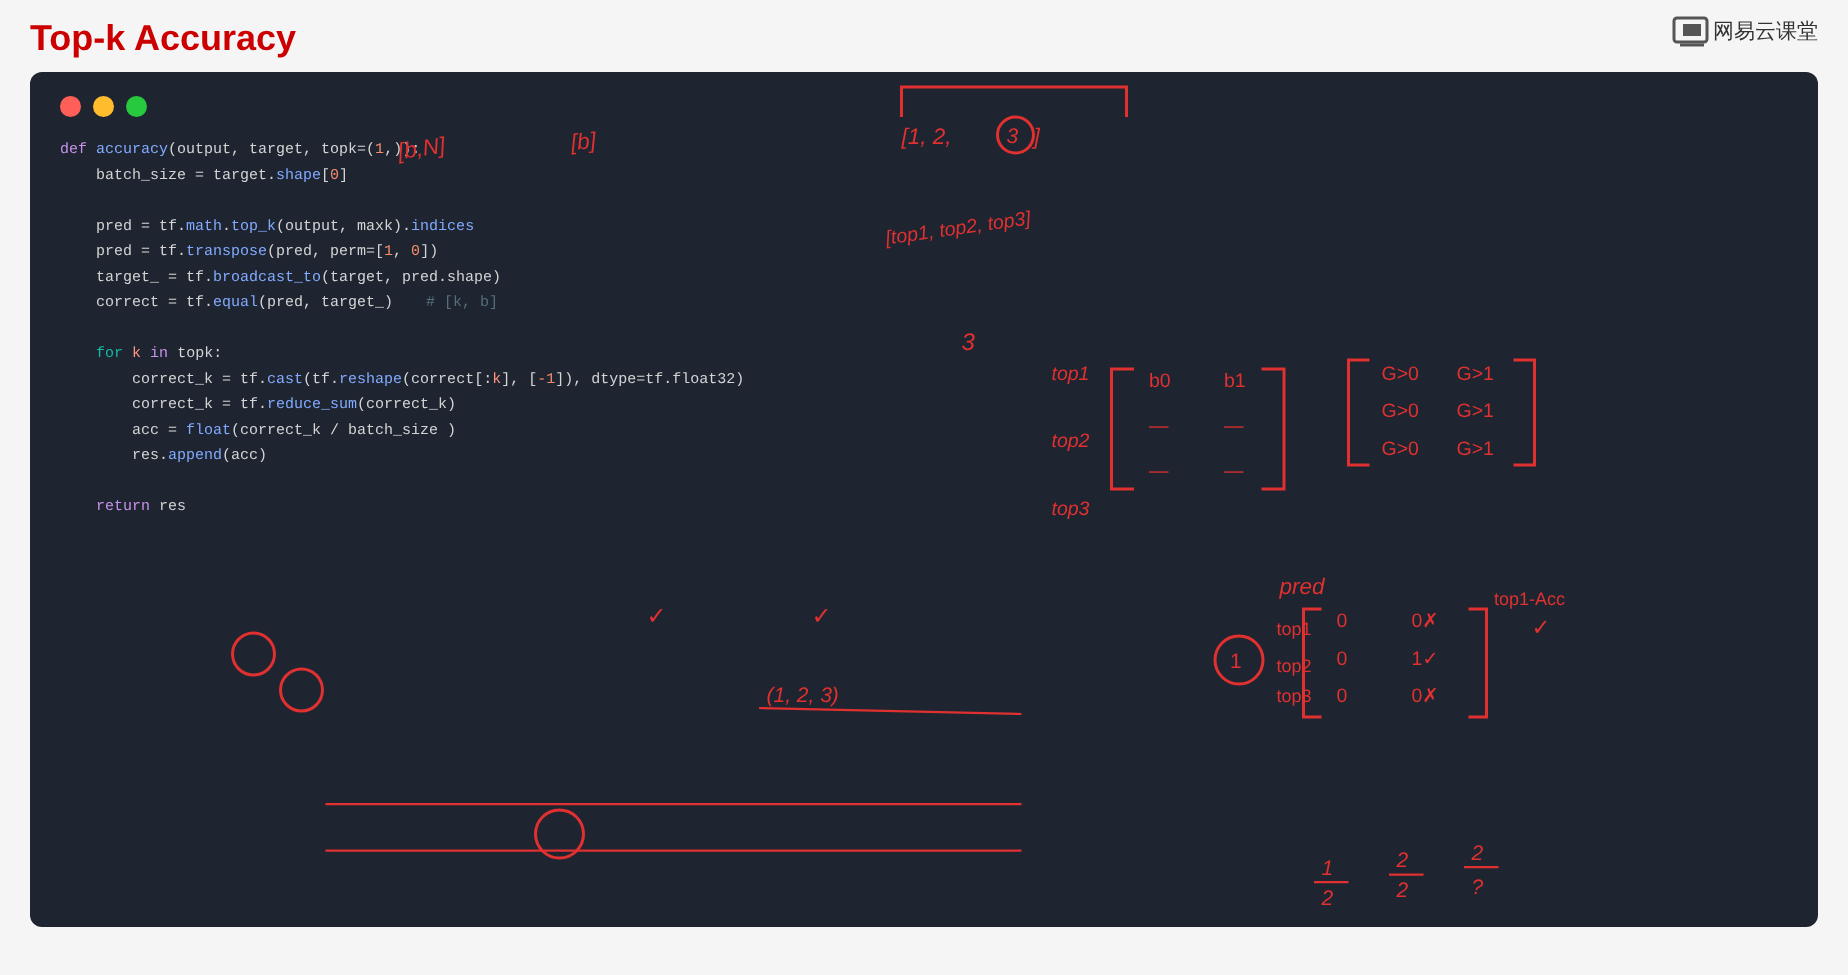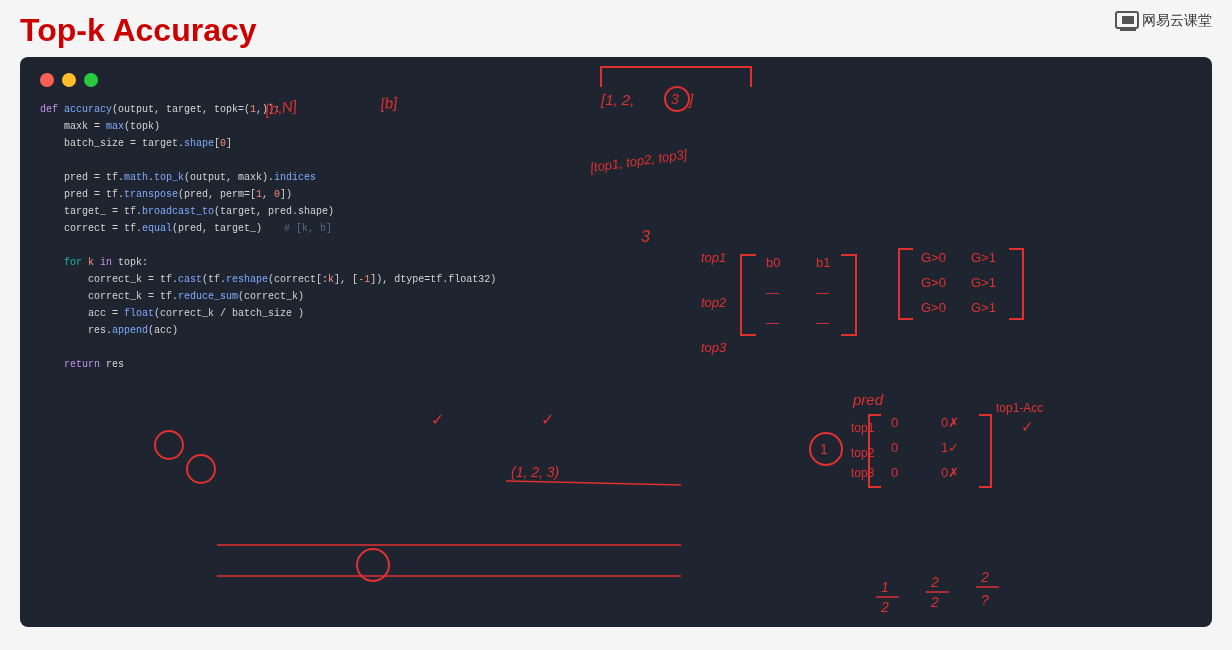--- a/index.html
+++ b/index.html
@@ -6,21 +6,21 @@
     body {
       background: #f5f5f5;
       font-family: 'Arial', sans-serif;
       width: 1232px;
       height: 650px;
       overflow: hidden;
       position: relative;
     }
 
     .page-title {
-      font-size: 32px;
+      font-size: 24px;
       font-weight: bold;
       color: #cc0000;
       padding: 12px 5px 8px 20px;
     }
 
     .brand-logo {
       position: absolute;
       top: 10px;
       right: 20px;
       display: flex;
@@ -113,21 +113,20 @@
 
 <div class="code-container">
   <div class="window-controls">
     <div class="control-dot dot-red"></div>
     <div class="control-dot dot-yellow"></div>
     <div class="control-dot dot-green"></div>
   </div>
 
   <div class="code-area">
     <span class="code-line default"><span class="kw-def">def</span> <span class="kw-func">accuracy</span><span class="default">(output, target, topk=(</span><span class="kw-number">1</span><span class="default">,)):</span></span>
-    <span class="code-line default">    maxk<span class="default"> = </span><span class="kw-func">max</span><span class="default">(topk)</span></span>
     <span class="code-line default">    batch_size = target.<span class="method">shape</span>[<span class="kw-number">0</span>]</span>
     <span class="code-line default">&nbsp;</span>
     <span class="code-line default">    pred = tf.<span class="method">math</span>.<span class="method">top_k</span>(output, maxk).<span class="method">indices</span></span>
     <span class="code-line default">    pred = tf.<span class="method">transpose</span>(pred, perm=[<span class="kw-number">1</span>, <span class="kw-number">0</span>])</span>
     <span class="code-line default">    target_ = tf.<span class="method">broadcast_to</span>(target, pred.shape)</span>
     <span class="code-line default">    correct = tf.<span class="method">equal</span>(pred, target_) <span class="kw-comment"># [k, b]</span></span>
     <span class="code-line default">&nbsp;</span>
     <span class="code-line default">    <span class="kw-for">for</span> <span class="var-k">k</span> <span class="kw-in">in</span> topk:</span>
     <span class="code-line default">        correct_k = tf.<span class="method">cast</span>(tf.<span class="method">reshape</span>(correct[:<span class="var-k">k</span>], [<span class="kw-number">-1</span>]), dtype=tf.float32)</span>
     <span class="code-line default">        correct_k = tf.<span class="method">reduce_sum</span>(correct_k)</span>

